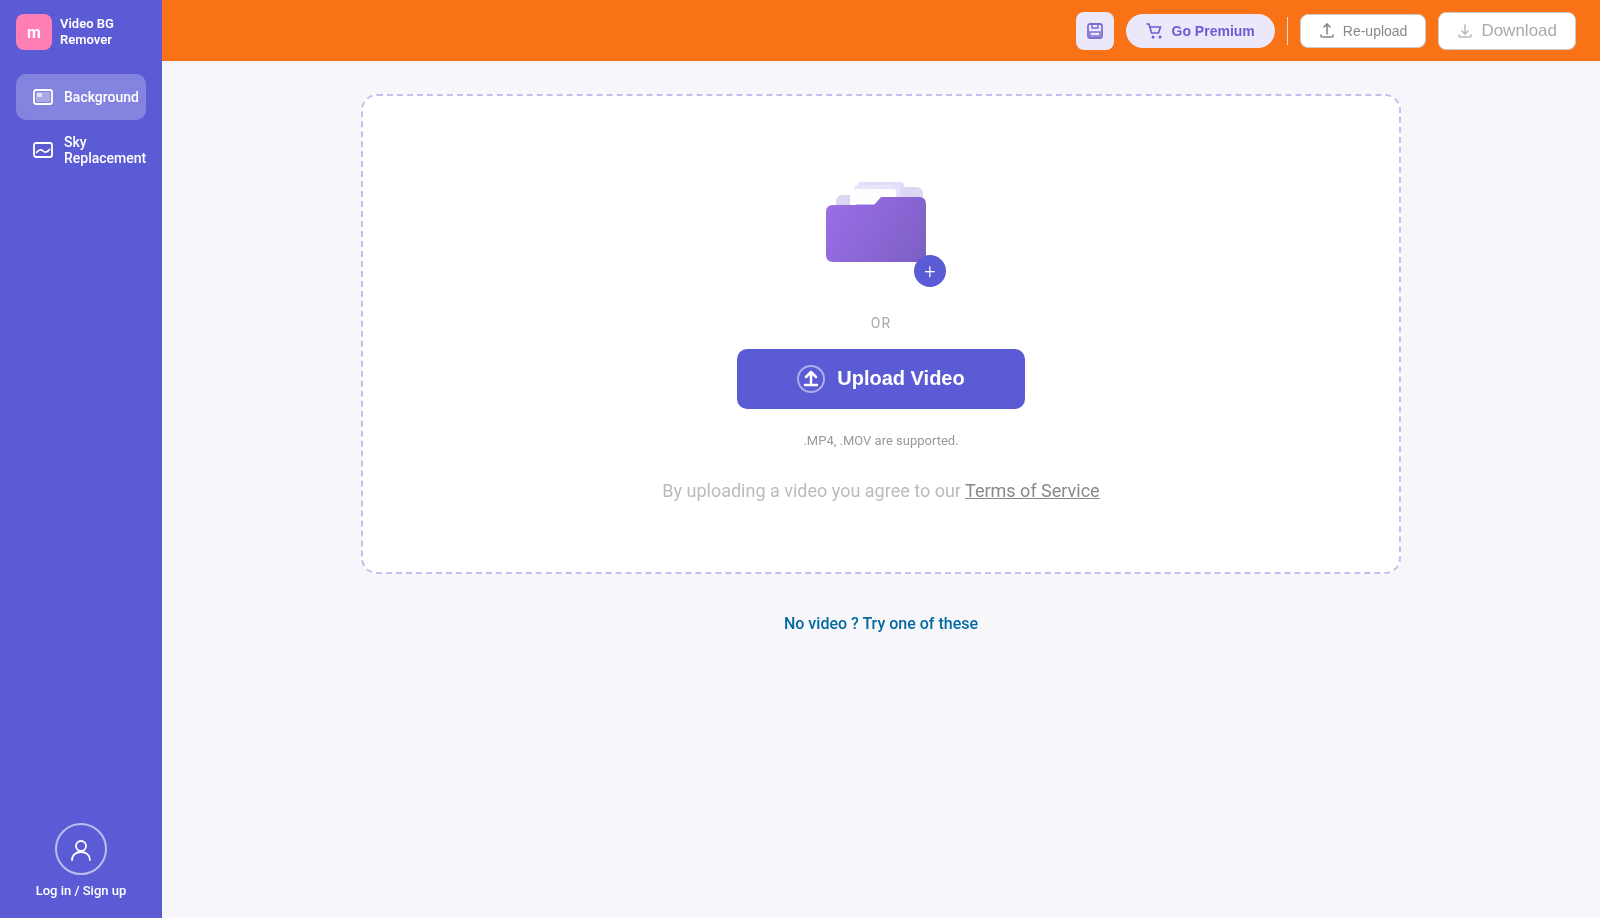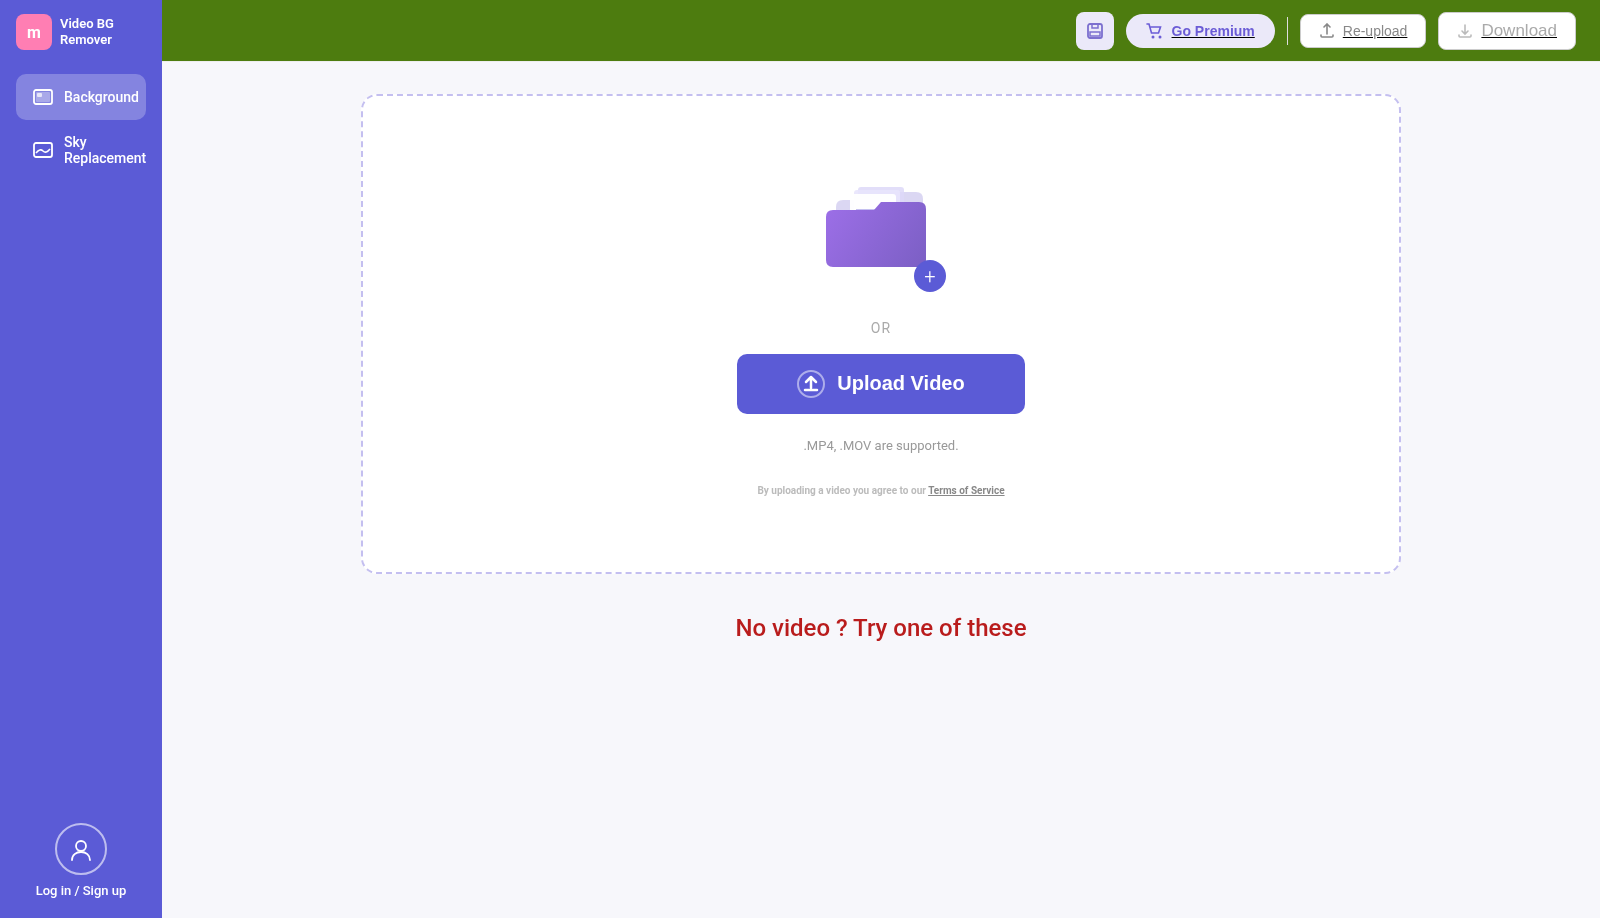--- a/index.html
+++ b/index.html
@@ -109,29 +109,28 @@
     .main {
       flex: 1;
       display: flex;
       flex-direction: column;
       background: #f7f7fb;
       overflow-y: auto;
     }
 
     
     .header {
-      background: #4d7c0f;
+      background: #f97316;
       padding: 12px 24px;
       display: flex;
       align-items: center;
       justify-content: flex-end;
       gap: 12px;
       border-bottom: 1px solid #eee;
       height: 62px;
-      text-decoration: underline;
     }
 
     .btn-icon {
       width: 38px;
       height: 38px;
       border-radius: 8px;
       background: #ebe9f9;
       border: none;
       cursor: pointer;
       display: flex;
@@ -272,40 +271,39 @@
 
     .file-info {
       text-align: center;
       color: #999;
       font-size: 13px;
       line-height: 1.8;
       margin-bottom: 28px;
     }
 
     .terms-text {
-      font-size: 10px;
+      font-size: 18px;
       color: #bbb;
-      font-weight: bold;
     }
 
     .terms-link {
       color: #888;
       text-decoration: underline;
     }
 
     .no-video-section {
       margin-top: 40px;
       text-align: center;
       width: 100%;
       max-width: 1040px;
     }
 
     .no-video-title {
-      font-size: 24px;
-      color: #b91c1c;
+      font-size: 16px;
+      color: #0369a1;
       font-weight: 500;
     }
   </style>
 </head>
 <body>
 
 <div class="sidebar">
   <div class="sidebar-logo">
     <div class="logo-icon">
       <span>m</span>

